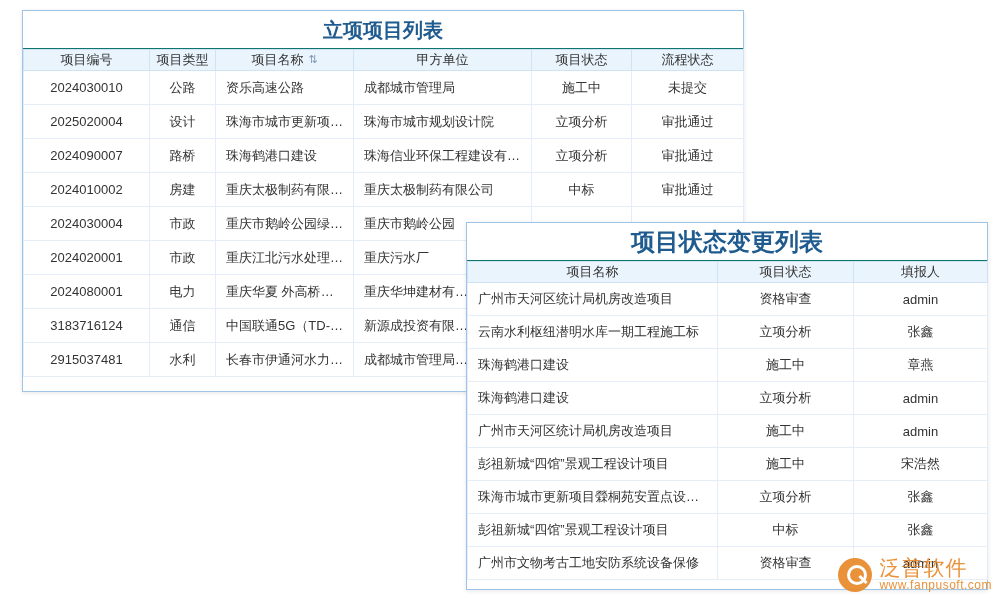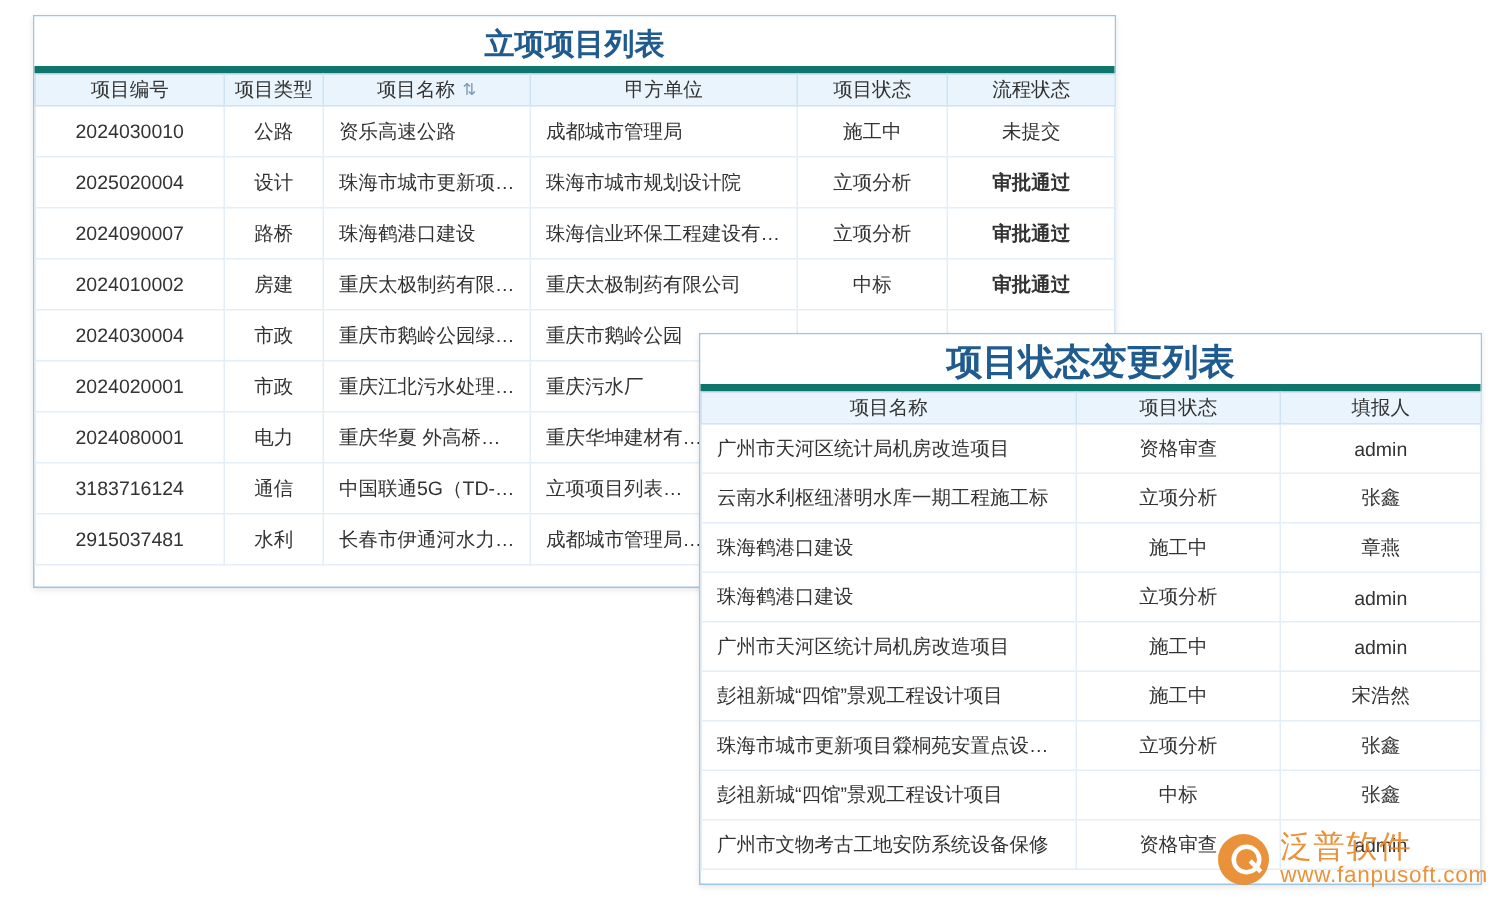--- a/index.html
+++ b/index.html
@@ -28,21 +28,21 @@
     width: 722px; height: 382px;
   }
   .panel-title {
     height: 38px;
     line-height: 38px;
     text-align: center;
     font-size: 20px;
     font-weight: bold;
     color: #1f5b8f;
     background: #ffffff;
-    border-bottom: 5px solid #0f766e;
+    border-bottom: 1px solid #0f766e;
   }
   table.grid {
     width: 100%;
     border-collapse: collapse;
     table-layout: fixed;
   }
   table.grid th {
     background: #eaf4fc;
     color: #333333;
     font-weight: normal;
@@ -57,21 +57,21 @@
     border: 1px solid #e4eef8;
     font-size: 13px;
     color: #333333;
     padding: 0 10px;
     white-space: nowrap;
     overflow: hidden;
     text-overflow: ellipsis;
   }
   .c-link { color: #2f7fd0; border-radius: 16px; }
   .c-center { text-align: center; }
-  .c-green { color: #1f9d55; font-weight: bold; }
+  .c-green { color: #1f9d55; font-weight: normal; }
   .c-blue-b { color: #2f7fd0; }
   .sort-icon {
     display: inline-block;
     margin-left: 5px;
     font-size: 11px;
     color: #7d9bb5;
     vertical-align: 1px;
   }
 
   
@@ -116,21 +116,21 @@
     transform: rotate(45deg);
   }
   #watermark .wm-text { line-height: 1.05; }
   #watermark .wm-main {
     font-size: 21px;
     font-weight: normal;
     color: #e8892a;
     letter-spacing: 1px;
   }
   #watermark .wm-sub {
-    font-size: 15px;
+    font-size: 12px;
     color: #e8892a;
     letter-spacing: 0.5px;
   }
 </style>
 </head>
 <body>
 
 <div id="root">
 
   <div class="panel" id="panel-projects">
@@ -208,21 +208,21 @@
           <td class="c-center">电力</td>
           <td class="c-link">重庆华夏 外高桥工程设备</td>
           <td>重庆华坤建材有…</td>
           <td class="c-center"></td>
           <td class="c-center"></td>
         </tr>
         <tr>
           <td class="c-link c-center">3183716124</td>
           <td class="c-center">通信</td>
           <td class="c-link">中国联通5G（TD-SCD...</td>
-          <td>立项项目列表…</td>
+          <td>新源成投资有限…</td>
           <td class="c-center"></td>
           <td class="c-center"></td>
         </tr>
         <tr>
           <td class="c-link c-center">2915037481</td>
           <td class="c-center">水利</td>
           <td class="c-link">长春市伊通河水力发电…</td>
           <td>成都城市管理局…</td>
           <td class="c-center"></td>
           <td class="c-center"></td>

